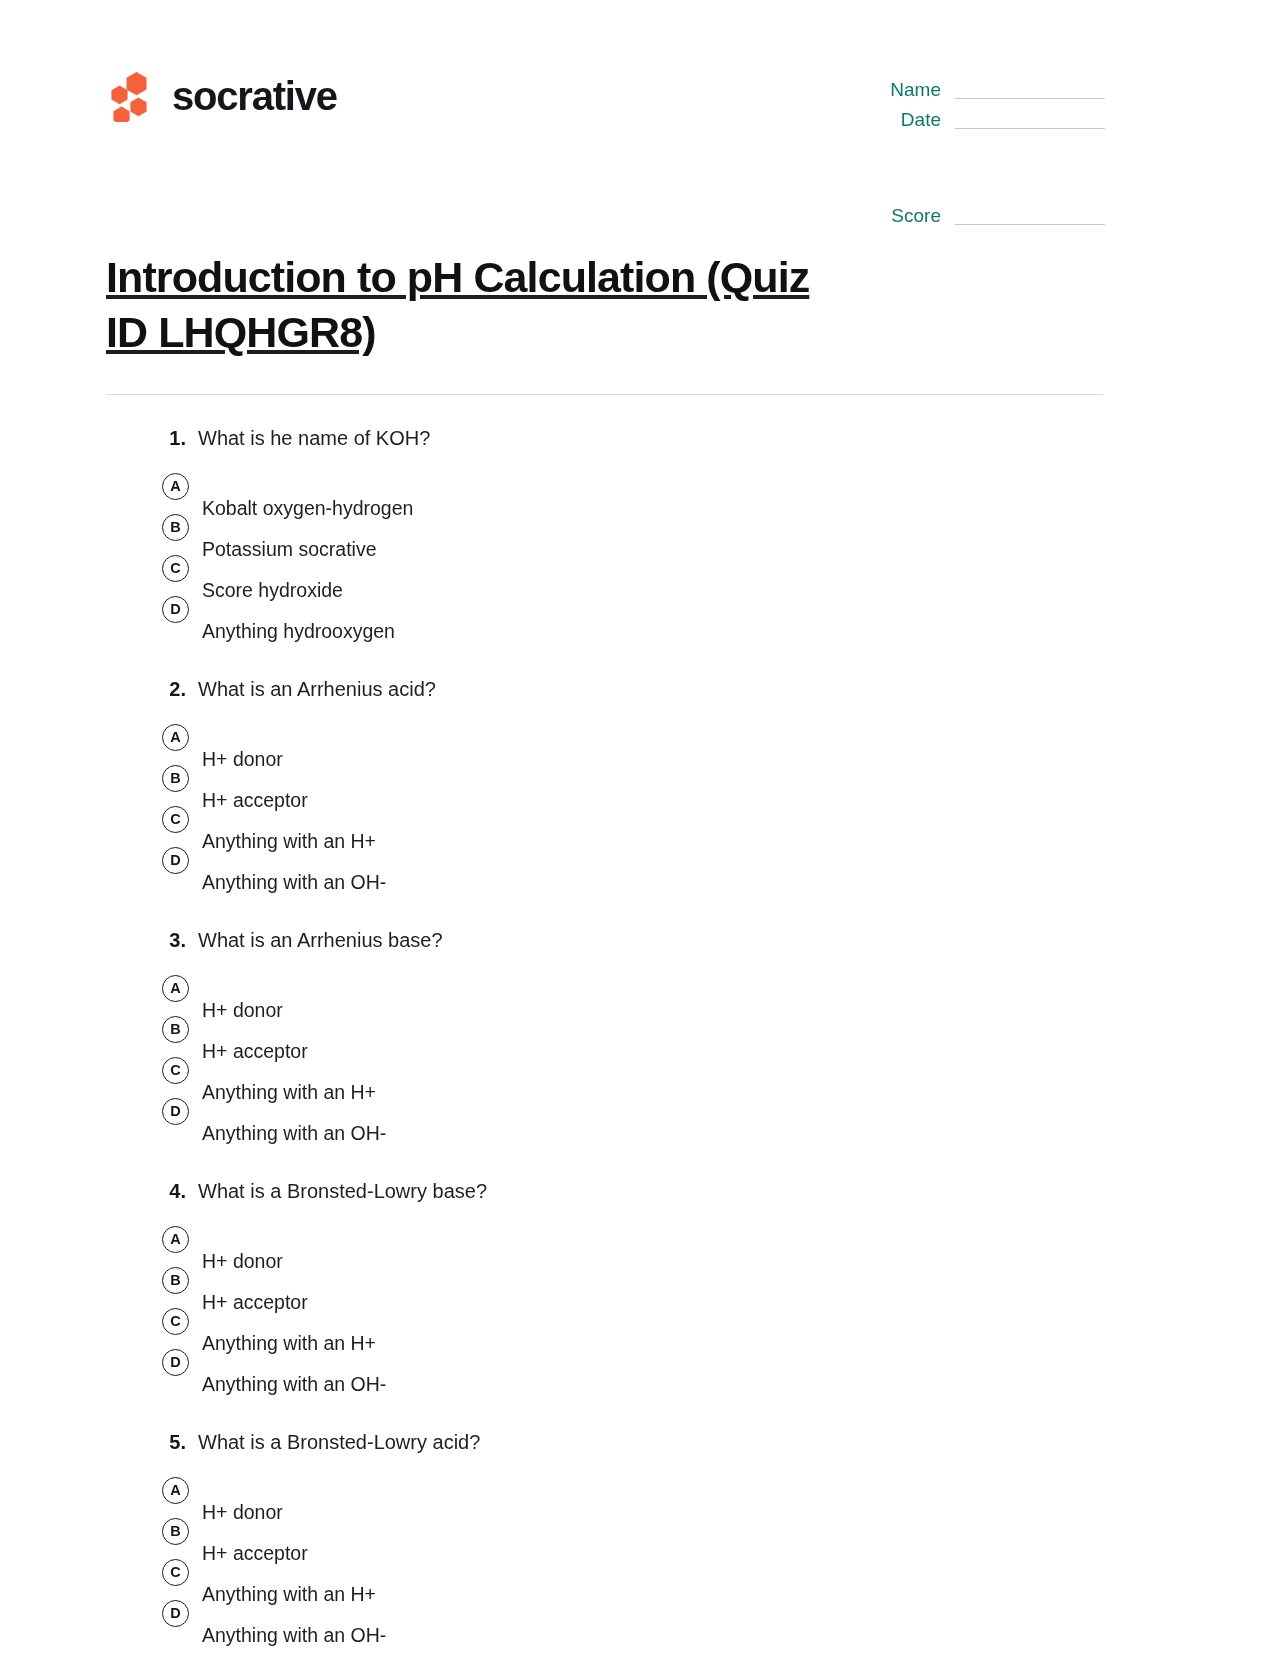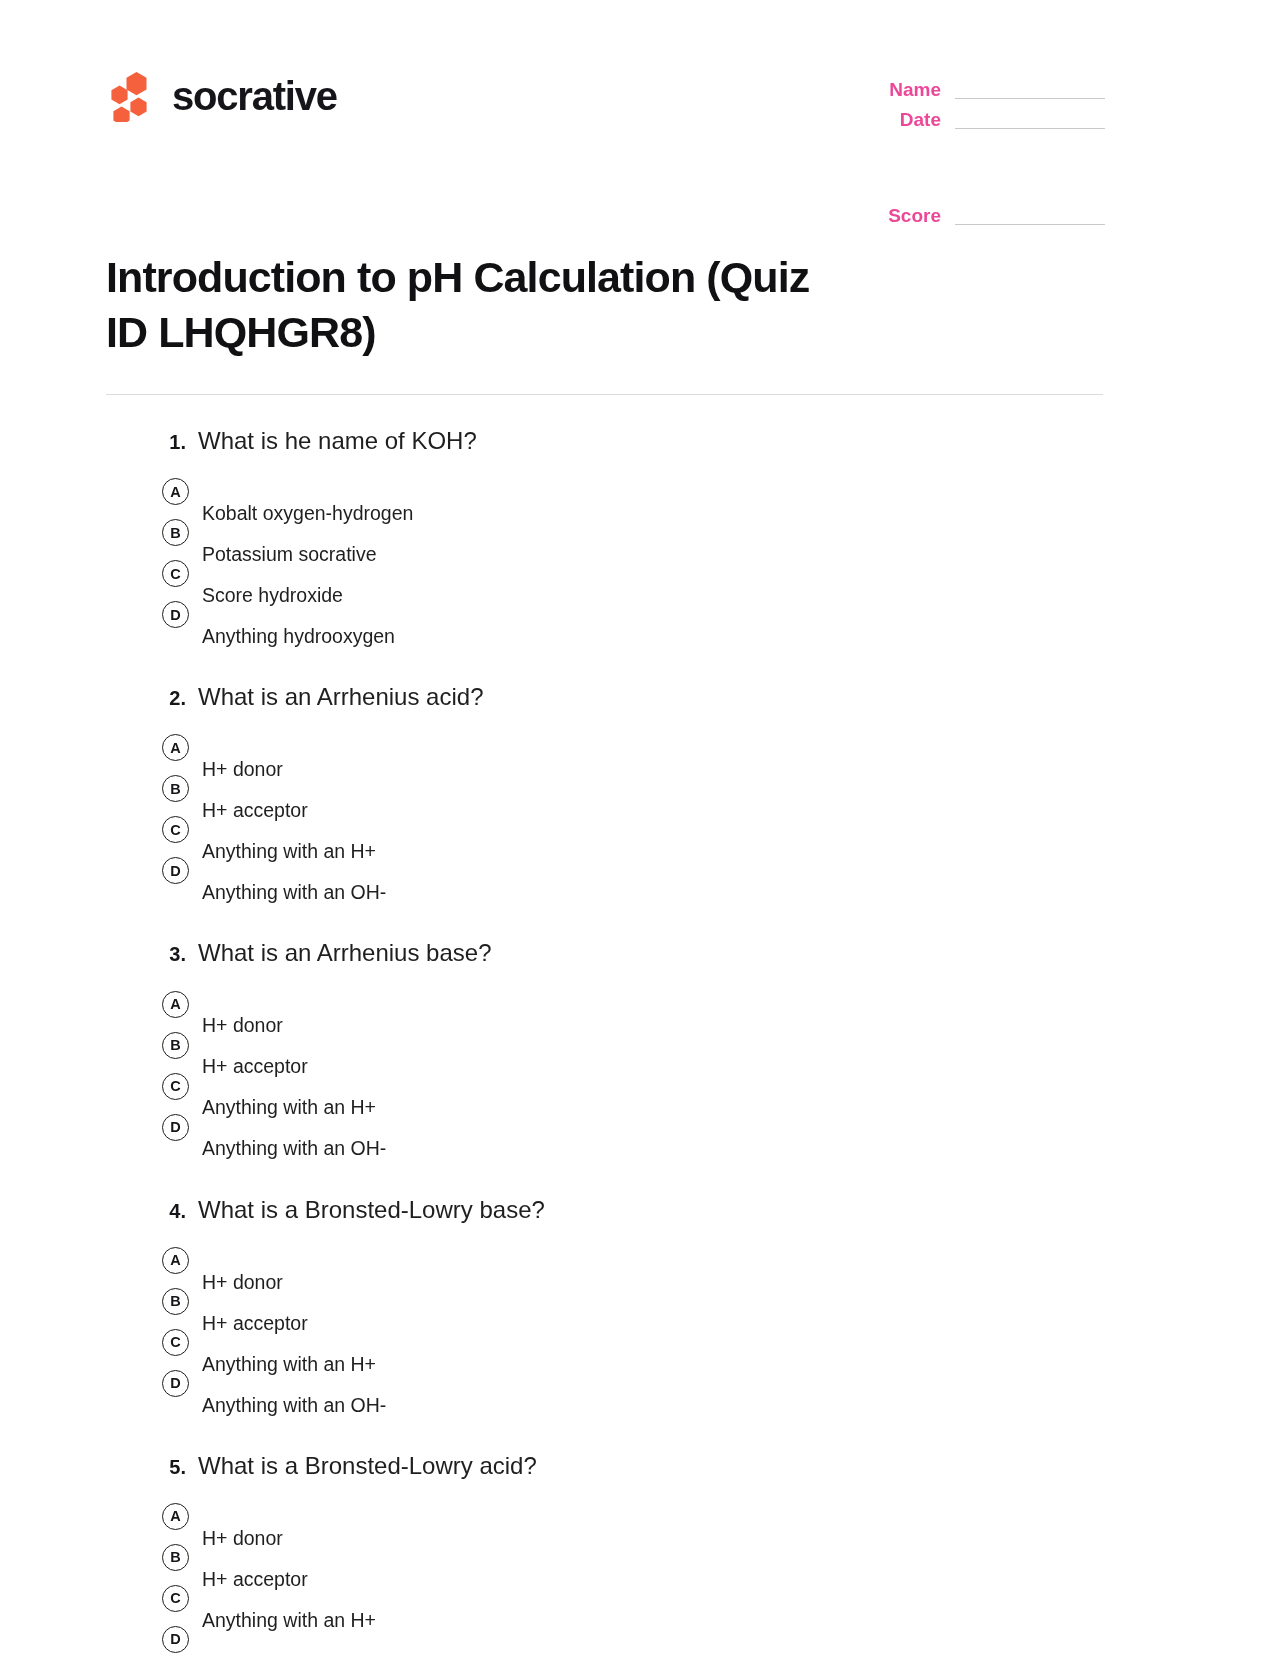--- a/index.html
+++ b/index.html
@@ -58,37 +58,37 @@
   }
   .meta-row {
     display: flex;
     align-items: flex-end;
     justify-content: flex-end;
     gap: 14px;
     height: 30px;
   }
   .meta-label {
     font-size: 19px;
-    color: #ec4899;
+    color: #0f766e;
     line-height: 1;
     white-space: nowrap;
     padding-bottom: 3px;
-    font-weight: bold;
   }
   .meta-line {
     flex: 0 0 150px;
     height: 1px;
     background: #c9c9c9;
     margin-bottom: 3px;
   }
   .meta-gap { height: 66px; }
 
   
   .title-block {
     padding: 22px 56px 0 106px;
+    text-decoration: underline;
   }
   .quiz-title {
     font-size: 43px;
     font-weight: 700;
     letter-spacing: -0.9px;
     line-height: 1.28;
     color: #111114;
     max-width: 720px;
     margin: 0;
   }
@@ -116,21 +116,21 @@
     margin-bottom: 15px;
   }
   .q-num {
     font-size: 20px;
     font-weight: 700;
     color: #16161a;
     min-width: 24px;
     text-align: right;
   }
   .q-text {
-    font-size: 24px;
+    font-size: 20px;
     color: #1f1f1f;
     line-height: 1.3;
   }
 
   .options {
     margin: 0;
     padding: 0;
     list-style: none;
   }
   .option {

